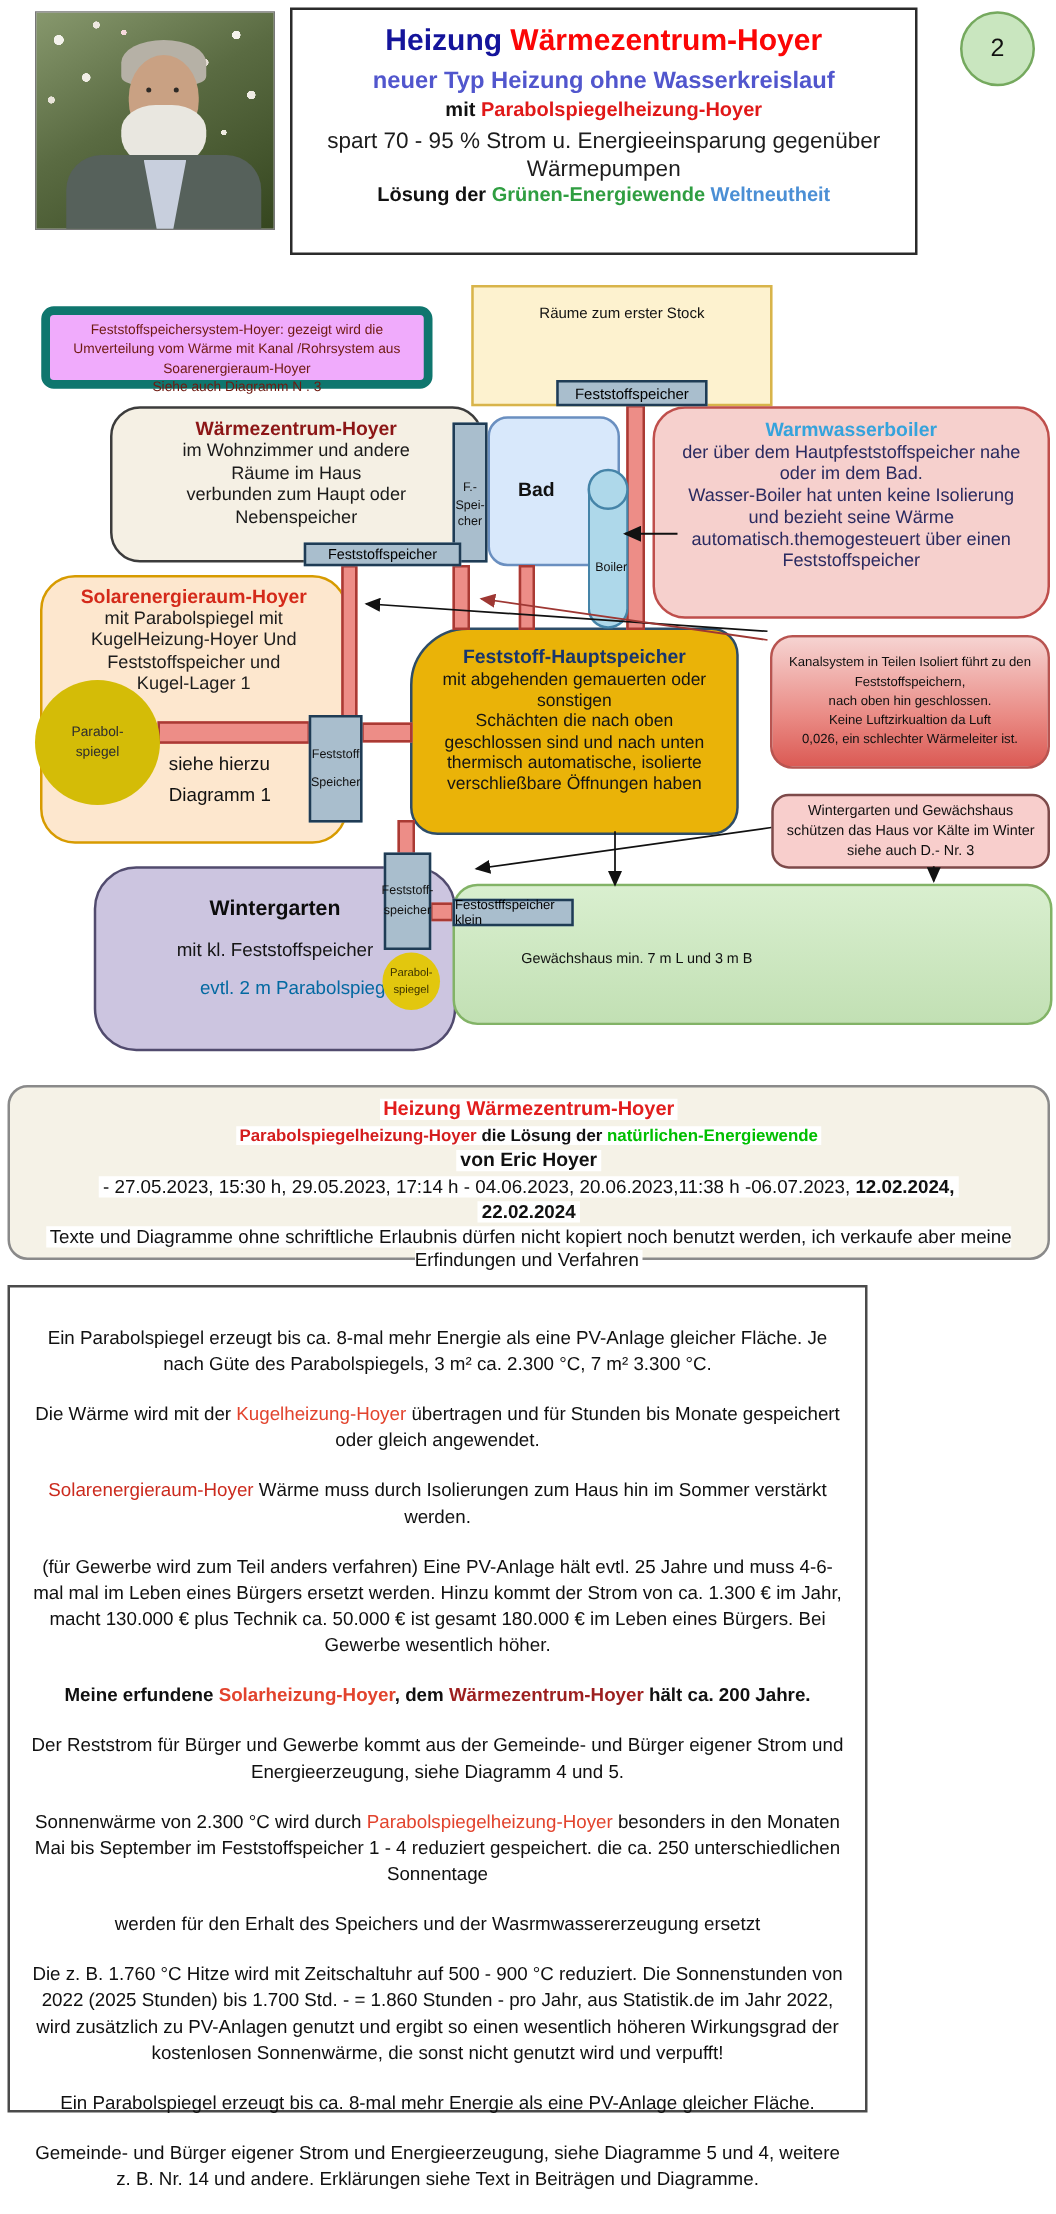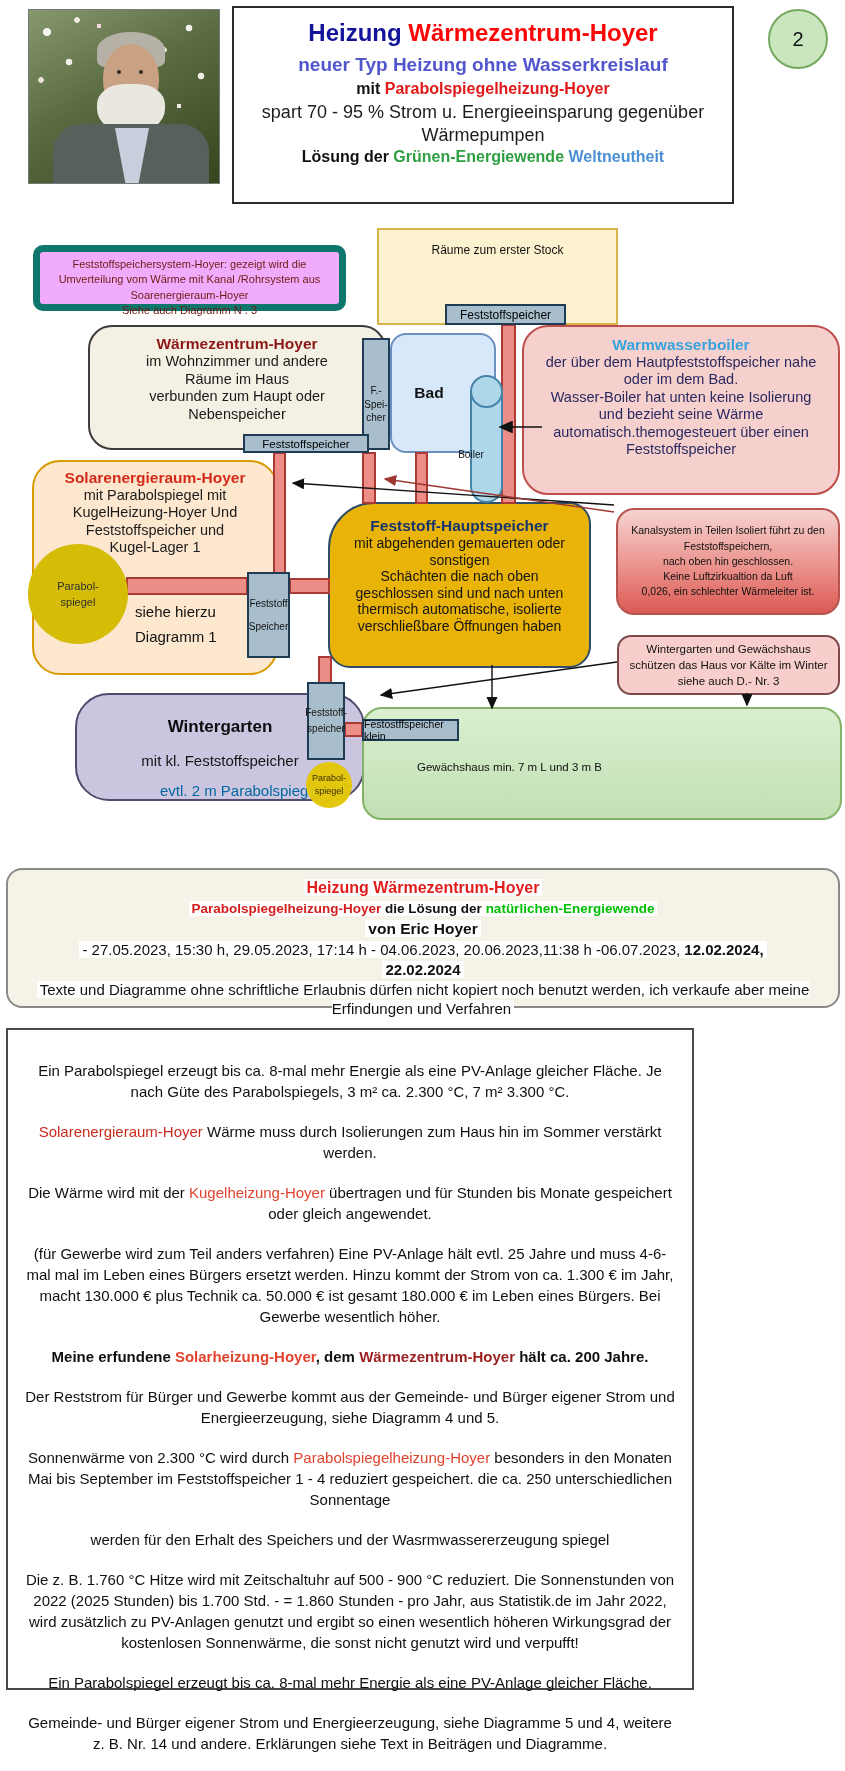--- a/index.html
+++ b/index.html
@@ -63,21 +63,21 @@
   .wz-body{font-size:14.5px;line-height:1.22;color:#1a1a1a;}
   .fbox{left:362px;top:338px;width:28px;height:112px;background:#a9becd;border:2px solid #1f3c55;
         font-size:10px;line-height:1.35;z-index:4;color:#111;padding-top:44px;}
   .bad{left:390px;top:333px;width:106px;height:120px;background:#d8e8fb;border:2px solid #6a8fc0;
        border-radius:16px;z-index:2;}
   .bad span{font-size:15.5px;font-weight:700;margin-right:28px;}
   .boiler-top{left:470px;top:375px;width:33px;height:33px;border-radius:50%;background:#aed8ea;
               border:2px solid #4584a8;z-index:4;}
   .boiler-body{left:470px;top:393px;width:33px;height:110px;background:#aed8ea;border:2px solid #4584a8;
                border-top:none;border-radius:0 0 17px 17px;z-index:3;}
-  .boiler-lbl{left:449px;top:449px;width:44px;font-size:10px;z-index:5;color:#111;}
+  .boiler-lbl{left:467px;top:449px;width:44px;font-size:10px;z-index:5;color:#111;}
   .wwb{left:522px;top:325px;width:318px;height:170px;background:#f6d0cd;border:2px solid #bf4f4c;
        border-radius:26px;z-index:2;}
   .wwb-title{margin-top:9px;font-size:15.5px;font-weight:700;color:#35a3dc;}
   .wwb-body{font-size:14.5px;line-height:1.2;color:#2a2a60;}
   .solar{left:32px;top:460px;width:246px;height:215px;background:#fde7ce;border:2px solid #d79b00;
          border-radius:28px;z-index:1;}
   .solar-title{margin-top:7px;font-size:15.5px;font-weight:700;color:#d42a1a;}
   .solar-body{font-size:14.5px;line-height:1.2;color:#1c1c1c;}
   .solar-note{position:absolute;left:101px;top:138px;font-size:15px;line-height:1.65;
               color:#111;text-align:left;white-space:pre-line;}
@@ -87,21 +87,21 @@
       font-size:10px;line-height:2.3;z-index:4;color:#111;}
   .haupt{left:328px;top:502px;width:263px;height:166px;background:#eab308;border:2px solid #2e4d68;
          border-radius:46px 22px 22px 22px;z-index:2;}
   .haupt-title{margin-top:13px;font-size:15.5px;font-weight:700;color:#17356e;}
   .haupt-body{font-size:14px;line-height:1.18;color:#141414;}
   .kanal{left:616px;top:508px;width:224px;height:107px;border:2px solid #b85450;border-radius:18px;
          background:linear-gradient(180deg,#f6d3d1 0%,#ea8c86 60%,#db5a54 100%);
          font-size:10.5px;line-height:1.45;z-index:2;color:#101010;}
   .hint{left:617px;top:635px;width:223px;height:60px;background:#f8cecc;border:2px solid #7d4a4a;
         border-radius:14px;font-size:11.5px;line-height:1.4;z-index:2;color:#101010;}
-  .wg{left:75px;top:693px;width:290px;height:108px;background:#ccc5e0;border:2px solid #514b6e;
+  .wg{left:75px;top:693px;width:290px;height:148px;background:#ccc5e0;border:2px solid #514b6e;
       border-radius:34px;z-index:1;}
   .wg-title{margin-top:22px;font-size:17px;font-weight:700;color:#0c0c0c;}
   .wg-l2{margin-top:15px;font-size:15px;color:#151515;}
   .wg-l3{margin-top:13px;font-size:15px;color:#0369a1;padding-left:40px;}
   .wgf{left:307px;top:682px;width:38px;height:78px;background:#a9becd;border:2px solid #1f3c55;
        font-size:10px;line-height:1.6;z-index:5;color:#111;}
   .circ-sm{left:306px;top:762px;width:46px;height:46px;border-radius:50%;background:#e2c70e;
            z-index:6;font-size:9px;line-height:1.4;color:#3a3000;}
   .ghouse{left:362px;top:707px;width:480px;height:113px;border:2px solid #82b366;border-radius:20px;
           background:linear-gradient(180deg,#d9efcf,#c2e0b4);z-index:1;}
@@ -279,25 +279,25 @@
     <div class="c1"><span class="hl">Heizung Wärmezentrum-Hoyer</span></div>
     <div class="c2"><span class="hl"><span class="red">Parabolspiegelheizung-Hoyer</span><span> die Lösung der </span><span class="green">natürlichen-Energiewende</span></span></div>
     <div class="c3"><span class="hl">von Eric Hoyer</span></div>
     <div class="c4"><span class="hl"><span>- 27.05.2023, 15:30 h, 29.05.2023, 17:14 h - 04.06.2023, 20.06.2023,11:38 h -06.07.2023, </span><span class="bold">12.02.2024,</span></span></div>
     <div class="c5"><span class="hl">22.02.2024</span></div>
     <div class="c6"><span class="hl">Texte und Diagramme ohne schriftliche Erlaubnis dürfen nicht kopiert noch benutzt werden, ich verkaufe aber meine Erfindungen und Verfahren</span></div>
   </div>
 
   <div class="abs info ctr">
     <p class="ip"><span>Ein Parabolspiegel erzeugt bis ca. 8-mal mehr Energie als eine PV-Anlage gleicher Fläche. Je nach Güte des Parabolspiegels, 3  m² ca. 2.300 °C, 7 m² 3.300 °C.</span></p>
+    <p class="ip"><span>Die Wärme wird mit der </span><span class="seg-red2">Kugelheizung-Hoyer</span><span> übertragen und für Stunden bis Monate gespeichert oder gleich angewendet.</span></p>
     <p class="ip"><span class="seg-red">Solarenergieraum-Hoyer</span><span> Wärme muss durch Isolierungen zum Haus hin im Sommer verstärkt werden.</span></p>
-    <p class="ip"><span>Die Wärme wird mit der </span><span class="seg-red2">Kugelheizung-Hoyer</span><span> übertragen und für Stunden bis Monate gespeichert oder gleich angewendet.</span></p>
     <p class="ip"><span>(für Gewerbe wird zum Teil anders verfahren) Eine PV-Anlage hält evtl. 25 Jahre und muss 4-6-mal mal im Leben eines Bürgers ersetzt werden. Hinzu kommt der Strom von ca. 1.300 € im Jahr, macht 130.000 € plus Technik ca. 50.000 € ist gesamt 180.000 € im Leben eines Bürgers. Bei Gewerbe wesentlich höher.</span></p>
     <p class="ip"><span class="seg-bold">Meine erfundene </span><span class="seg-bold seg-red2">Solarheizung-Hoyer</span><span class="seg-bold">, dem </span><span class="seg-bold seg-darkred">Wärmezentrum-Hoyer</span><span class="seg-bold"> hält ca. 200 Jahre.</span></p>
     <p class="ip"><span>Der Reststrom für Bürger und Gewerbe kommt  aus der Gemeinde- und Bürger eigener Strom und Energieerzeugung, siehe Diagramm  4  und 5.</span></p>
     <p class="ip"><span>Sonnenwärme von 2.300 °C  wird durch </span><span class="seg-red2">Parabolspiegelheizung-Hoyer</span><span> besonders in den Monaten Mai bis September im  Feststoffspeicher 1 - 4 reduziert gespeichert. die ca. 250 unterschiedlichen Sonnentage</span></p>
-    <p class="ip"><span>werden für den Erhalt des Speichers und der Wasrmwassererzeugung spiegel</span></p>
+    <p class="ip"><span>werden für den Erhalt des Speichers und der Wasrmwassererzeugung ersetzt</span></p>
     <p class="ip"><span>Die z. B. 1.760 °C Hitze wird mit Zeitschaltuhr auf 500 - 900 °C reduziert. Die Sonnenstunden von 2022 (2025 Stunden) bis 1.700 Std. - = 1.860 Stunden - pro Jahr, aus Statistik.de im Jahr 2022, wird zusätzlich zu PV-Anlagen genutzt und ergibt so einen wesentlich höheren Wirkungsgrad der kostenlosen Sonnenwärme, die sonst nicht genutzt wird und verpufft!</span></p>
     <p class="ip"><span>Ein Parabolspiegel erzeugt bis ca. 8-mal mehr Energie als eine PV-Anlage gleicher Fläche.</span></p>
     <p class="ip"><span>Gemeinde- und Bürger eigener Strom und Energieerzeugung,  siehe Diagramme 5 und  4, weitere z. B.  Nr. 14 und andere. Erklärungen siehe Text in Beiträgen und Diagramme.</span></p>
   </div>
 
 </div>
 
 </body></html>

